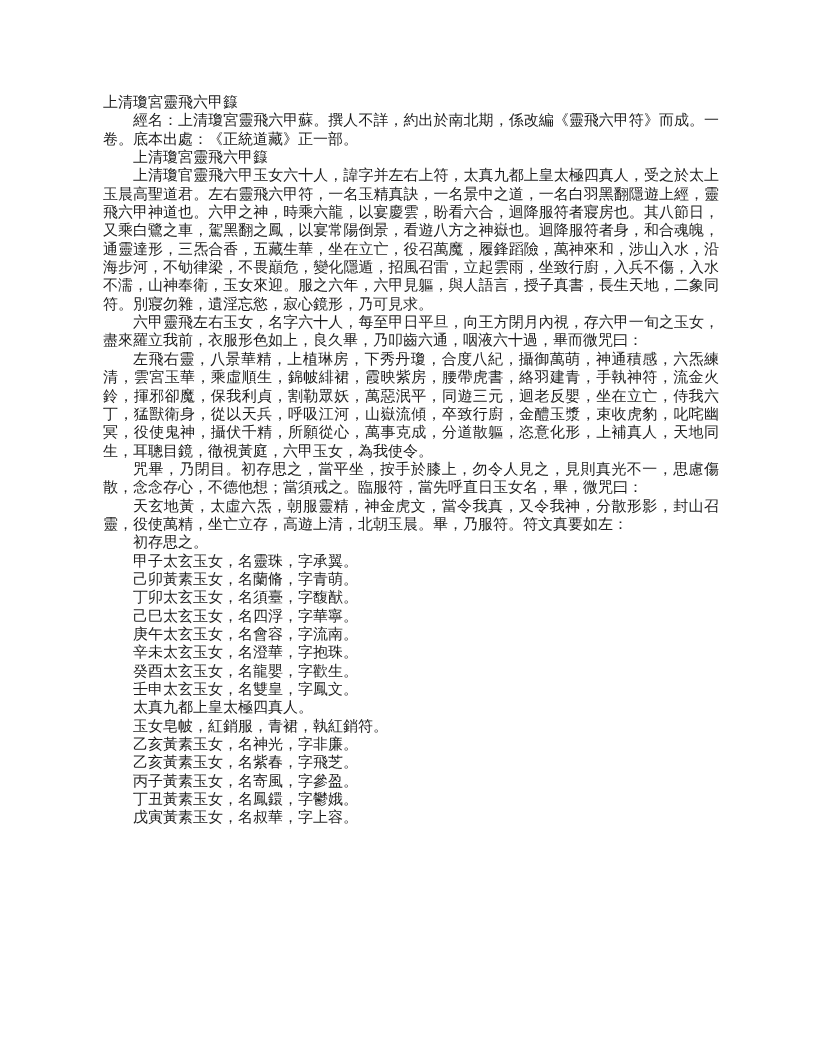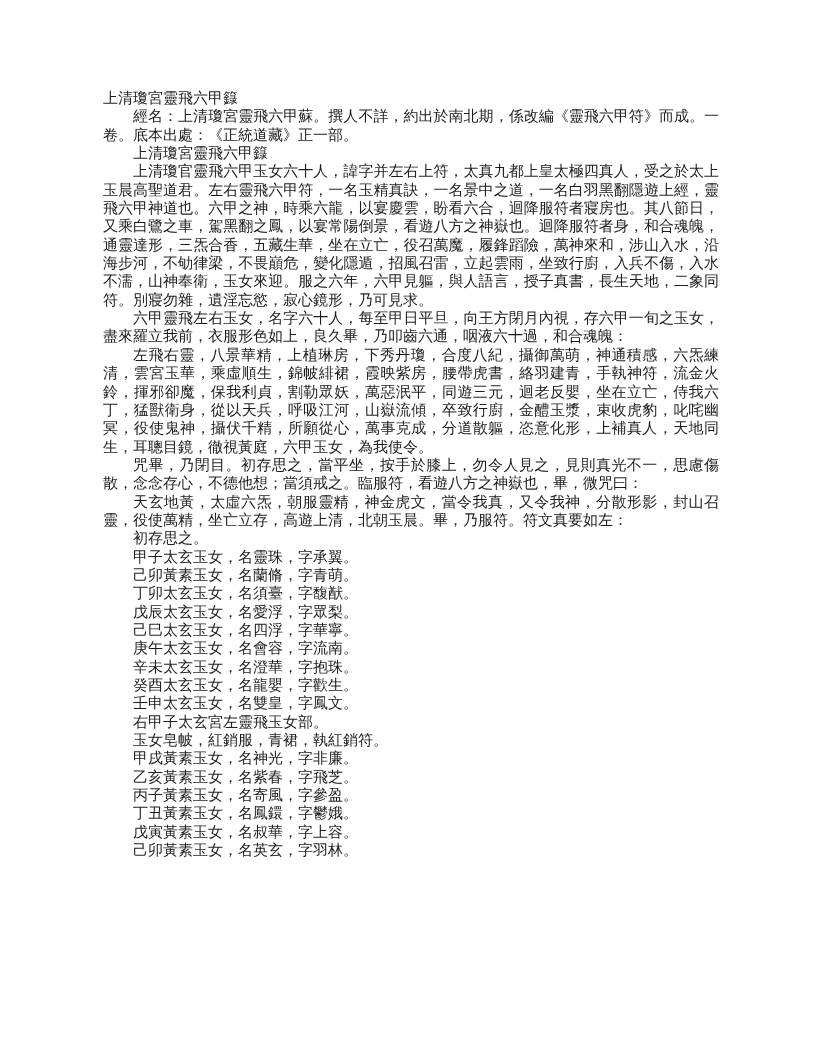--- a/index.html
+++ b/index.html
@@ -9,24 +9,24 @@
   }
   body {
     width: 816px;
     height: 1056px;
     position: relative;
     overflow: hidden;
   }
   .page {
     position: absolute;
     left: 103px;
-    top: 89px;
+    top: 95px;
     width: 616px;
     color: #1c1c1c;
-    font-family: Liberation Sans, sans-serif;
+    font-family: Liberation Mono, monospace;
     font-size: 15px;
     line-height: 18.35px;
     text-align: justify;
     text-justify: inter-character;
   }
   .page p {
     margin: 0;
     padding: 0;
     text-indent: 2em;
     word-break: break-all;
@@ -36,38 +36,36 @@
   }
 </style>
 </head>
 <body>
 
 <div class="page">
   <p class="flush">上清瓊宮靈飛六甲籙</p>
   <p>經名：上清瓊宮靈飛六甲蘇。撰人不詳，約出於南北期，係改編《靈飛六甲符》而成。一卷。底本出處：《正統道藏》正一部。</p>
   <p>上清瓊宮靈飛六甲籙</p>
   <p>上清瓊官靈飛六甲玉女六十人，諱字并左右上符，太真九都上皇太極四真人，受之於太上玉晨高聖道君。左右靈飛六甲符，一名玉精真訣，一名景中之道，一名白羽黑翻隱遊上經，靈飛六甲神道也。六甲之神，時乘六龍，以宴慶雲，盼看六合，迴降服符者寢房也。其八節日，又乘白鷺之車，駕黑翻之鳳，以宴常陽倒景，看遊八方之神嶽也。迴降服符者身，和合魂魄，通靈達形，三炁合香，五藏生華，坐在立亡，役召萬魔，履鋒蹈險，萬神來和，涉山入水，沿海步河，不劬律梁，不畏巔危，變化隱遁，招風召雷，立起雲雨，坐致行廚，入兵不傷，入水不濡，山神奉衛，玉女來迎。服之六年，六甲見軀，與人語言，授子真書，長生天地，二象同符。別寢勿雜，遺淫忘慾，寂心鏡形，乃可見求。</p>
-  <p>六甲靈飛左右玉女，名字六十人，每至甲日平旦，向王方閉月內視，存六甲一旬之玉女，盡來羅立我前，衣服形色如上，良久畢，乃叩齒六通，咽液六十過，和合魂魄：</p>
+  <p>六甲靈飛左右玉女，名字六十人，每至甲日平旦，向王方閉月內視，存六甲一旬之玉女，盡來羅立我前，衣服形色如上，良久畢，乃叩齒六通，咽液六十過，畢而微咒曰：</p>
   <p>左飛右靈，八景華精，上植琳房，下秀丹瓊，合度八紀，攝御萬萌，神通積感，六炁練清，雲宮玉華，乘虛順生，錦帔緋裙，霞映紫房，腰帶虎書，絡羽建青，手執神符，流金火鈴，揮邪卻魔，保我利貞，割勒眾妖，萬惡泯平，同遊三元，迴老反嬰，坐在立亡，侍我六丁，猛獸衛身，從以天兵，呼吸江河，山嶽流傾，卒致行廚，金醴玉漿，束收虎豹，叱咤幽冥，役使鬼神，攝伏千精，所願從心，萬事克成，分道散軀，恣意化形，上補真人，天地同生，耳聰目鏡，徹視黃庭，六甲玉女，為我使令。</p>
-  <p>咒畢，乃閉目。初存思之，當平坐，按手於膝上，勿令人見之，見則真光不一，思慮傷散，念念存心，不德他想；當須戒之。臨服符，看遊八方之神嶽也，畢，微咒曰：</p>
+  <p>咒畢，乃閉目。初存思之，當平坐，按手於膝上，勿令人見之，見則真光不一，思慮傷散，念念存心，不德他想；當須戒之。臨服符，當先呼直日玉女名，畢，微咒曰：</p>
   <p>天玄地黃，太虛六炁，朝服靈精，神金虎文，當令我真，又令我神，分散形影，封山召靈，役使萬精，坐亡立存，高遊上清，北朝玉晨。畢，乃服符。符文真要如左：</p>
   <p>初存思之。</p>
 
   <p>甲子太玄玉女，名靈珠，字承翼。</p>
   <p>己卯黃素玉女，名蘭脩，字青萌。</p>
   <p>丁卯太玄玉女，名須臺，字馥猷。</p>
-  <p>戊辰太玄玉女，名愛浮，字眾梨。</p>
   <p>己巳太玄玉女，名四浮，字華寧。</p>
   <p>庚午太玄玉女，名會容，字流南。</p>
   <p>辛未太玄玉女，名澄華，字抱珠。</p>
   <p>癸酉太玄玉女，名龍嬰，字歡生。</p>
   <p>壬申太玄玉女，名雙皇，字鳳文。</p>
 
-  <p>右甲子太玄宮左靈飛玉女部。</p>
+  <p>太真九都上皇太極四真人。</p>
   <p>玉女皂帔，紅銷服，青裙，執紅銷符。</p>
 
-  <p>甲戌黃素玉女，名神光，字非廉。</p>
+  <p>乙亥黃素玉女，名神光，字非廉。</p>
   <p>乙亥黃素玉女，名紫春，字飛芝。</p>
   <p>丙子黃素玉女，名寄風，字參盈。</p>
   <p>丁丑黃素玉女，名鳳鐶，字鬱娥。</p>
   <p>戊寅黃素玉女，名叔華，字上容。</p>
-  <p>己卯黃素玉女，名英玄，字羽林。</p>
 </div>
 
 </body></html>

